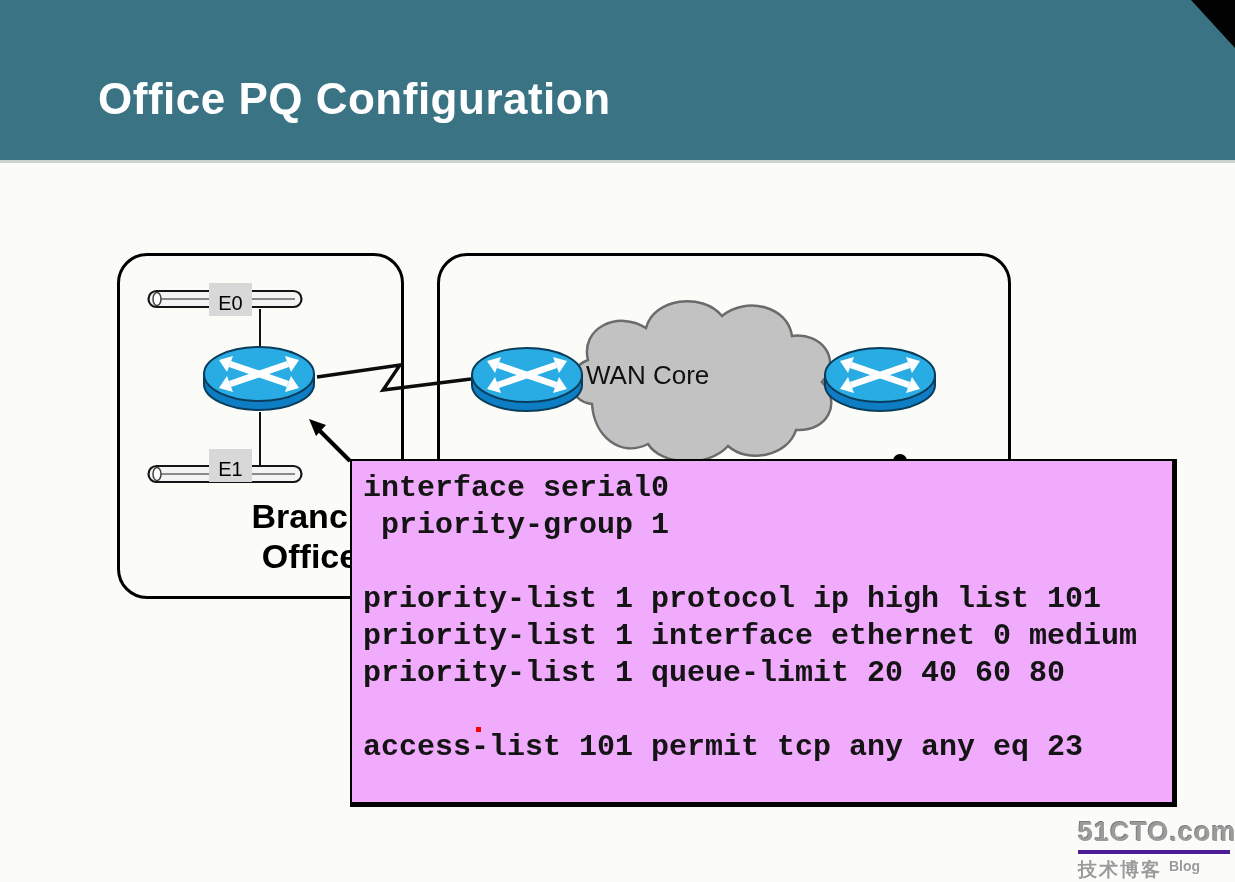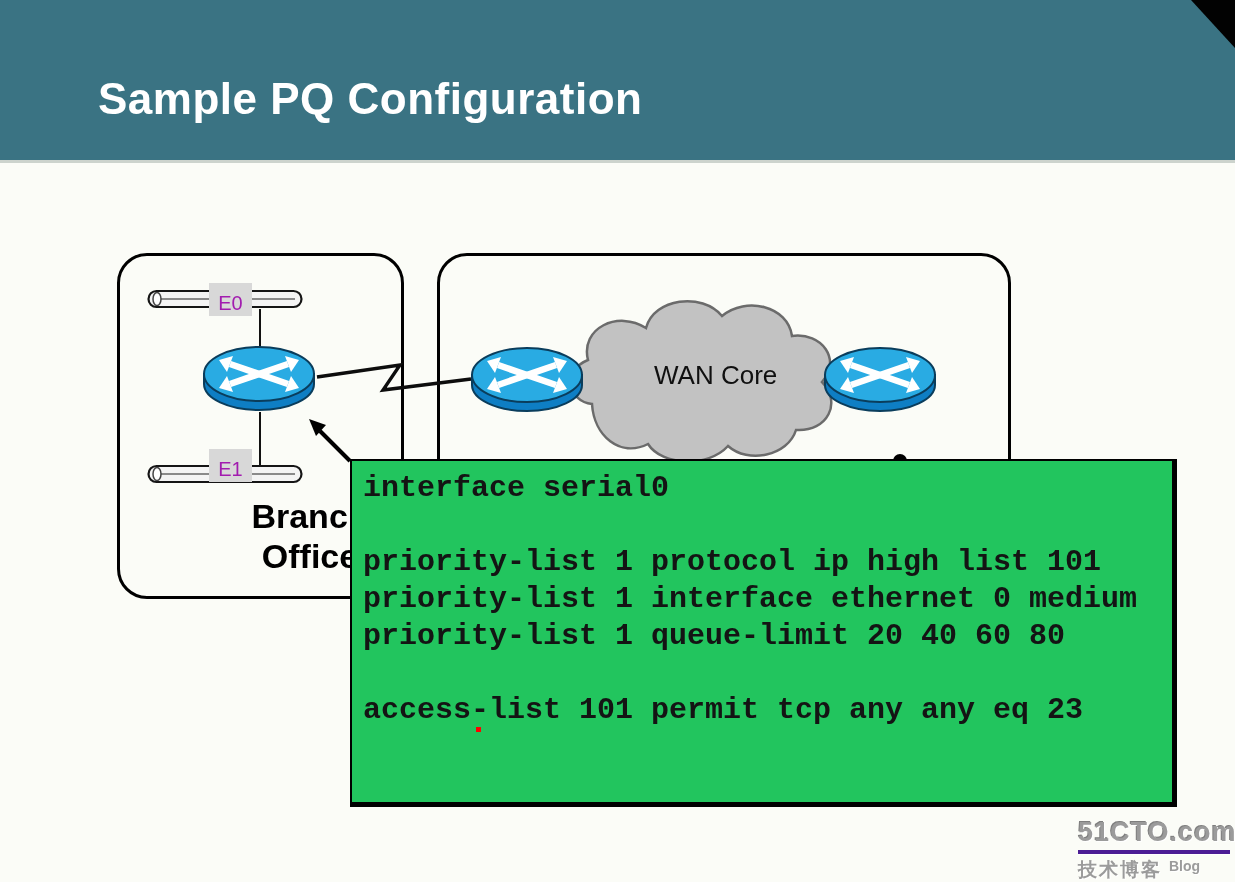--- a/index.html
+++ b/index.html
@@ -13,38 +13,38 @@
   .corner-fold{position:absolute;top:0;right:0;width:44px;height:48px;background:#020202;
                clip-path:polygon(0 0,100% 0,100% 100%);}
 
   
   .dbox{position:absolute;border:3px solid #000;border-radius:30px;z-index:1;}
   #branch-box{left:117px;top:253px;width:281px;height:340px;}
   #wan-box{left:437px;top:253px;width:568px;height:330px;}
 
   
   .eth{position:absolute;z-index:2;}
-  .eth-chip{position:absolute;width:43px;height:33px;background:#d8d8d8;color:#a21caf;
+  .eth-chip{position:absolute;width:43px;height:33px;background:#d8d8d8;color:#000000;
             font-size:20px;display:flex;align-items:flex-end;justify-content:center;
             padding-bottom:1px;z-index:3;box-sizing:border-box;}
   .vline{position:absolute;width:2px;background:#111;z-index:1;}
 
   .router{position:absolute;width:114px;height:74px;z-index:5;}
   .cloud{position:absolute;left:548px;top:282px;width:310px;height:192px;z-index:2;}
-  .cloud-label{position:absolute;left:654px;top:360px;font-size:26px;color:#101010;z-index:3;}
+  .cloud-label{position:absolute;left:586px;top:360px;font-size:26px;color:#101010;z-index:3;}
 
   .branch-label{position:absolute;left:225px;top:496px;width:170px;text-align:center;
                 font-size:34px;line-height:40px;font-weight:bold;color:#000;z-index:2;}
   .branch-label span{display:block;}
 
   #link-layer{position:absolute;left:0;top:0;z-index:4;pointer-events:none;}
   #arrow-layer{position:absolute;left:0;top:0;z-index:12;pointer-events:none;}
 
   
-  .codebox{position:absolute;left:350px;top:459px;width:827px;height:348px;background:#22c55e;
+  .codebox{position:absolute;left:350px;top:459px;width:827px;height:348px;background:#f0abfc;
            border:2px solid #000;border-right-width:5px;border-bottom-width:5px;box-sizing:border-box;
            padding:9px 0 0 11px;overflow:hidden;z-index:10;
            font-family:"Liberation Mono","DejaVu Sans Mono",monospace;
            font-weight:bold;font-size:30px;color:#141414;}
   .code-line{height:37px;line-height:37px;white-space:pre;}
   .red-dot{position:absolute;left:476px;top:727px;width:5px;height:5px;background:#ff0000;z-index:13;}
 
   
   .watermark{position:absolute;left:1078px;top:817px;width:152px;z-index:6;color:#9b9b9b;}
   .wm-brand{font-size:27px;font-weight:bold;letter-spacing:1px;text-align:right;
@@ -53,21 +53,21 @@
   .wm-row{display:flex;justify-content:flex-start;align-items:flex-start;margin-top:3px;}
   .wm-tagline{font-size:19px;font-weight:bold;letter-spacing:2px;text-shadow:1px 1px 0 #fff;}
   .wm-blog{font-size:14px;font-weight:bold;margin-left:7px;margin-top:1px;text-shadow:1px 1px 0 #fff;}
 </style>
 </head>
 <body>
 
 <div class="stage">
 
   <div class="header"></div>
-  <div class="title">Sample PQ Configuration</div>
+  <div class="title">Office PQ Configuration</div>
   <div class="header-sep"></div>
   <div class="corner-fold"></div>
 
   <div class="dbox" id="branch-box"></div>
 
   <svg class="eth" style="left:147px;top:288px;" width="156" height="22" viewBox="0 0 156 22">
     <rect x="1.5" y="3" width="153" height="16" rx="8" fill="#f4f4f4" stroke="#151515" stroke-width="2.2"></rect>
     <line x1="10" y1="11" x2="148" y2="11" stroke="#8a8a8a" stroke-width="2"></line>
     <ellipse cx="10" cy="11" rx="4" ry="6.5" fill="#ffffff" stroke="#444" stroke-width="1.5"></ellipse>
   </svg>
@@ -128,20 +128,21 @@
     <polygon points="97,48 89,36 83,52" fill="#fff"></polygon>
   </svg>
 
   <svg id="link-layer" width="1235" height="882">
     <polyline points="317,377 400,365 383,390 471,379" fill="none" stroke="#0d0d0d" stroke-width="3.4"></polyline>
     <circle cx="900" cy="461" r="7" fill="#000"></circle>
   </svg>
 
   <div class="codebox">
     <div class="code-line">interface serial0</div>
+    <div class="code-line"> priority-group 1</div>
     <div class="code-line"></div>
     <div class="code-line">priority-list 1 protocol ip high list 101</div>
     <div class="code-line">priority-list 1 interface ethernet 0 medium</div>
     <div class="code-line">priority-list 1 queue-limit 20 40 60 80</div>
     <div class="code-line"></div>
     <div class="code-line">access-list 101 permit tcp any any eq 23</div>
   </div>
   <div class="red-dot"></div>
 
   <svg id="arrow-layer" width="1235" height="882">

